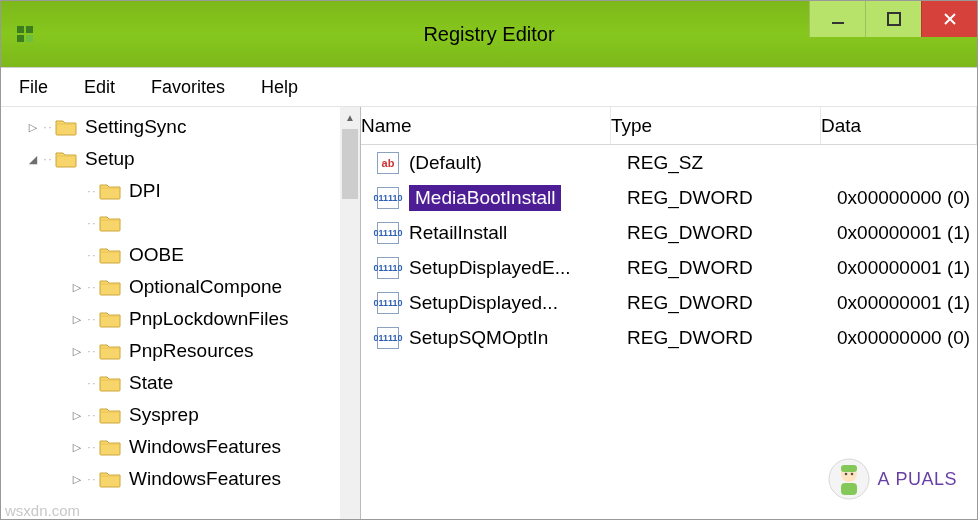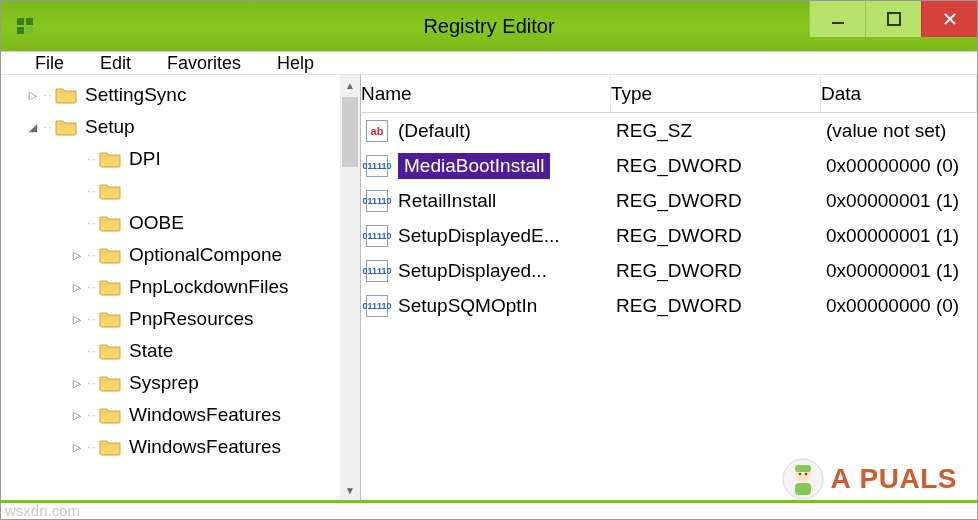--- a/index.html
+++ b/index.html
@@ -1,31 +1,31 @@
 <!DOCTYPE html>
 <html><head>
   <meta charset="utf-8">
   <style>
     * { margin: 0; padding: 0; box-sizing: border-box; font-family: "Segoe UI", Tahoma, sans-serif; }
     body { width: 978px; height: 520px; overflow: hidden; background: #fff; border: 1px solid #999; }
     
     
-    .titlebar { height: 50px; background: linear-gradient(to bottom, #7db81a, #86c71e, #7db81a); display: flex; align-items: center; position: relative; }
+    .titlebar { height: 66px; background: linear-gradient(to bottom, #7db81a, #86c71e, #7db81a); display: flex; align-items: center; position: relative; }
     .titlebar-icon { width: 24px; height: 24px; margin-left: 12px; display:inline-flex; align-items:center; justify-content:center;}
     .titlebar-icon svg { display:block; }
     .titlebar-title { position:absolute; left:0; right:0; text-align:center; font-size: 20px; color: #000; font-weight:400; pointer-events:none;}
     .titlebar-controls { position:absolute; right:0; top:0; display: flex; height:36px; }
     .tb-btn { width: 56px; height: 36px; display: flex; align-items: center; justify-content: center; border-left: 1px solid rgba(0,0,0,0.15); background: rgba(255,255,255,0.0); cursor:default;}
     .tb-btn.min { background: #b8e36a;}
     .tb-btn.max { background: #b8e36a;}
     .tb-btn.close { background: #d6413c; color:#fff; }
     .tb-btn svg { display:block;}
     
     
-    .menubar { height: 24px; background: #fff; display:flex; align-items:center; padding: 0 16px; border-top: 1px solid #d0d0d0; border-bottom: 1px solid #e5e5e5;}
+    .menubar { height: 40px; background: #fff; display:flex; align-items:center; padding: 0 0; border-top: 1px solid #d0d0d0; border-bottom: 1px solid #e5e5e5;}
     .menu-item { padding: 8px 18px; font-size: 18px; cursor:default;}
     
     
     .main { display:flex; height: calc(100% - 90px - 3px); }
     .tree-panel { width: 360px; border-right: 1px solid #bbb; position:relative; overflow:hidden; padding: 4px 0 0 0; background:#fff;}
     .list-panel { flex:1; background:#fff; overflow:hidden;}
     
     
     .scrollbar { position:absolute; right:0; top:0; bottom:0; width: 20px; background:#f0f0f0;}
     .scroll-up { position:absolute; top:0; left:0; right:0; height:20px; display:flex; align-items:center; justify-content:center;}
@@ -44,37 +44,37 @@
     .indent-1 .tree-row { padding-left: 64px; }
     
     
     .list-header { display:flex; height: 38px; border-bottom: 1px solid #d8d8d8; align-items:center; }
     .list-header .col { font-size:19px; border-right: 1px solid #e8e8e8; height:100%; display:flex; align-items:center;}
     .col-name { width: 250px; }
     .col-type { width: 210px; }
     .col-data { flex:1; }
     .list-rows { }
     .list-row { display:flex; height: 35px; align-items:center; font-size:19px; }
-    .list-row .cell { padding-left: 5px; white-space:nowrap; overflow:hidden; text-overflow: ellipsis; gap: 10px;}
+    .list-row .cell { padding-left: 16px; white-space:nowrap; overflow:hidden; text-overflow: ellipsis; gap: 10px;}
     .cell-name { width: 250px; display:flex; align-items:center; gap:6px;}
     .cell-type { width: 210px; }
     .cell-data { flex:1; }
     .val-icon { width:22px; height:22px; display:inline-flex; align-items:center; justify-content:center; flex-shrink:0; border:1px solid #8aa1c0; background:#fff;}
     .val-icon.sz { color:#c33; font-size:11px; font-weight:bold;}
     .val-icon.dw { color:#2b5fb3; font-size:9px; font-weight:bold; line-height:8px; text-align:center;}
     .selected { background:#4c1d95; color:#fff; }
     .name-text { overflow:hidden; text-overflow:ellipsis; white-space:nowrap;}
     
     
     .bottom { height:3px; background: linear-gradient(to bottom,#86c71e,#7db81a); }
     
     
     .watermark { position:absolute; right: 20px; bottom: 18px; display:flex; align-items:center; gap:6px; opacity:0.85; pointer-events:none;}
     .watermark-logo { width:44px; height:44px; border-radius:50%; display:inline-flex; align-items:center; justify-content:center;}
-    .watermark-text { font-size:28px; font-weight:700; color:#c2410c; letter-spacing:0.5px;}
+    .watermark-text { font-size:18px; font-weight:400; color:#4c1d95; letter-spacing:0.5px;}
     .watermark-text b { color:#6fbf3e;}
     .attribution { position:absolute; left:4px; bottom: 0px; font-size:15px; color:#c8c8c8; pointer-events:none;}
     
     .rel { position: relative; }
   </style>
 </head>
 <body class="rel">
 
 <div class="titlebar">
   <span class="titlebar-icon">
@@ -289,21 +289,20 @@
       <div class="col col-type">Type</div>
       <div class="col col-data">Data</div>
     </div>
     <div class="list-rows" id="list-rows">
         <div class="list-row">
           <div class="cell cell-name">
             <span class="val-icon sz">ab</span>
             <span class="name-text" style="padding: 2px 0px;">(Default)</span>
           </div>
           <div class="cell cell-type">REG_SZ</div>
-          <div class="cell cell-data">(value not set)</div>
         </div>
         <div class="list-row">
           <div class="cell cell-name">
             <span class="val-icon dw">
               <div>011</div>
               <div>110</div>
             </span>
             <span class="name-text selected" style="padding: 2px 6px;">MediaBootInstall</span>
           </div>
           <div class="cell cell-type">REG_DWORD</div>

